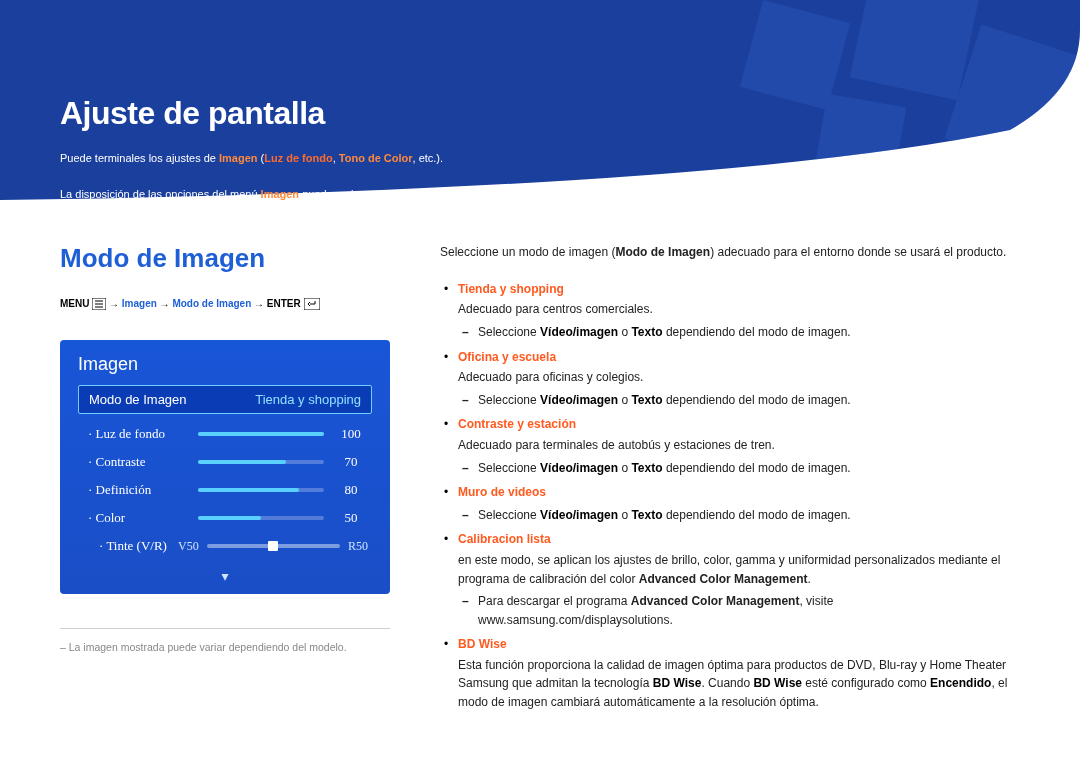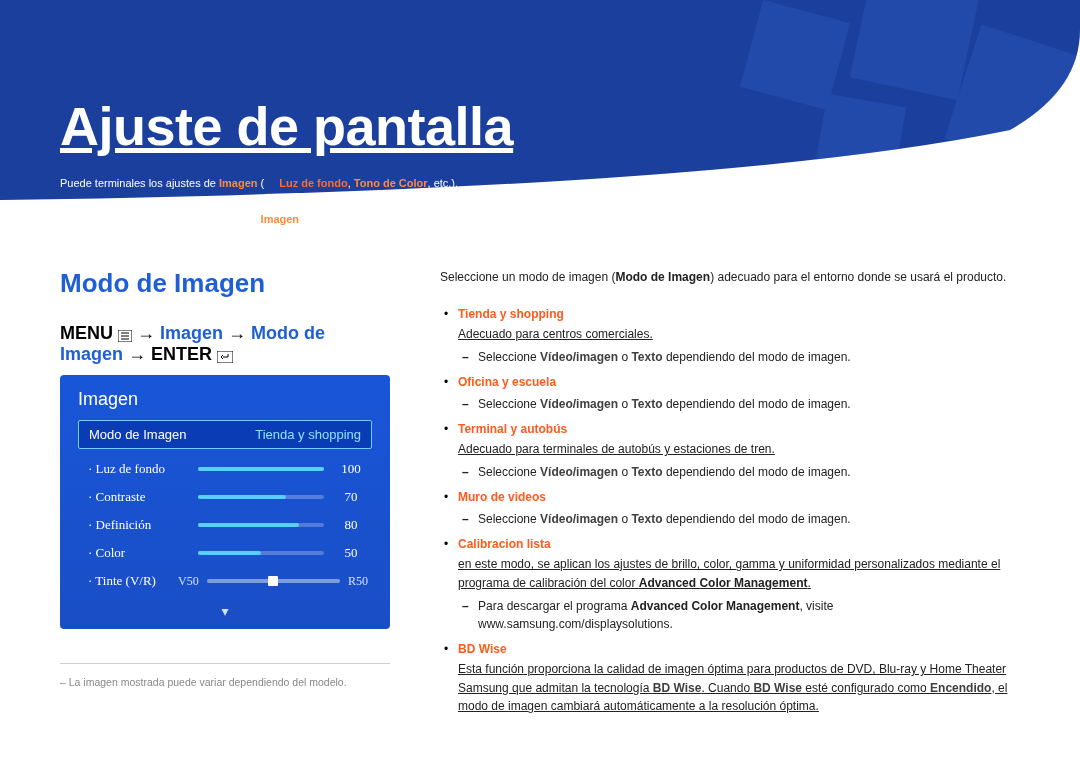--- a/index.html
+++ b/index.html
@@ -1,31 +1,31 @@
 <!DOCTYPE html>
 <html><head>
 <meta charset="utf-8">
 <style>
   * { box-sizing: border-box; margin: 0; padding: 0; }
   body { font-family: "Segoe UI", Arial, sans-serif; font-size: 12px; color: #222; width: 1080px; height: 763px; background: #fff; position: relative; }
   .page { position: relative; padding: 0 60px 40px 60px; }
 
   .hero { color:#fff; padding-top:95px; }
-  .hero h1 { font-size: 54px; font-weight: 700; letter-spacing: -0.5px; text-decoration: underline; }
+  .hero h1 { font-size: 32px; font-weight: 700; letter-spacing: -0.5px; }
   .hero p { font-size: 11px; margin-top:18px; line-height:1.6; }
   .hero p .hl1 { color:#ff8a3c; font-weight:600;}
-  .hero p .hl2 { color:#ff6b2c; font-weight:600;padding-left:15px;}
+  .hero p .hl2 { color:#ff6b2c; font-weight:600;}
   .hero p .hl3 { color:#ff8a3c; font-weight:600;margin-top:40px;}
 
   .main { display:flex; gap:50px; margin-top:40px;}
   .left { width:330px; flex-shrink:0;}
   .right{ flex:1; font-size:12px; line-height:1.55;}
 
   .section-title{ color:#1e5fd6; font-size:26px; font-weight:700; margin-bottom:24px;}
-  .path{ font-size:18px; font-weight:700; color:#000; margin-bottom:10px;}
+  .path{ font-size:10px; font-weight:700; color:#000; margin-bottom:30px;}
   .path .cl{ color:#1e5fd6; font-weight:700;}
 
   .osd { background: linear-gradient(180deg,#1856d8 0%, #1a4ec6 100%); border-radius:4px; padding:14px 18px 10px; color:#fff;}
   .osd-title{ font-size:18px; font-weight:400; margin-bottom:10px;}
   .osd-sel{ background:#0a3cb5; border:1.5px solid #6fd0ff; border-radius:2px; display:flex; justify-content:space-between; padding:6px 10px; font-size:13px; margin-bottom:6px;}
   .osd-sel .val{ color:#8fe0ff; font-weight:500;}
   .osd-row{ display:flex; align-items:center; padding:6px 4px 6px 10px; font-size:13px;font-family:Liberation Serif, serif;}
   .osd-row .lbl{ flex:0 0 100px;}
   .osd-row .bar{ flex:1; height:4px; background:rgba(255,255,255,.25); border-radius:2px; position:relative; margin:0 10px;}
   .osd-row .bar .fill{ position:absolute; left:0; top:0; bottom:0; background:#5ad0ff; border-radius:2px;}
@@ -34,25 +34,25 @@
   .osd-tint .pre,.osd-tint .post{ font-size:12px; color:#cfe4ff;}
   .osd-arrow{ text-align:center; padding-top:8px; color:#cfe4ff; font-size:14px;}
   .sep{ border:none; border-top:1px solid #cfcfcf; margin:34px 0 12px;}
   .footnote{ font-size:10.5px; color:#888;}
 
   .right .intro{ margin-bottom:18px;}
   .right .b{ font-weight:700;}
   .md-list > li{ list-style:none; position:relative; padding-left:18px; margin-top:6px;}
   .md-list > li::before{ content:"•"; position:absolute; left:4px; top:0; color:#000;}
   .md-name{ color:#ff5a1f; font-weight:700; font-size:12px;}
-  .md-desc{ color:#222; margin-top:2px;text-decoration:underline;}
+  .md-desc{ color:#222; margin-top:2px;}
   .sub-list{ list-style:none; margin-top:4px;}
   .sub-list > li{ position:relative; padding-left:20px; margin-top:4px;}
   .sub-list > li::before{ content:"–"; position:absolute; left:4px; top:0; font-weight:700;}
-  .hl-o{ color:#404040; font-weight:700;}
+  .hl-o{ color:#000000; font-weight:700;}
   svg.m-icon{vertical-align:-3px;}
 </style>
 </head>
 <body>
 
 <svg width="0" height="0" style="position:absolute">
   <defs>
     <clipPath id="hero-clip">
         <path d="M0,0 H1080 V30 Q1080,90 1010,130 Q720,190 0,200 Z"></path>
       </clipPath>
@@ -130,21 +130,21 @@
             </div>
             <div class="osd-row">
               <span class="lbl">· Color</span>
               <div class="bar">
                 <div class="fill" style="width:50%"></div>
               </div>
               <span class="num">50</span>
             </div>
           </div>
         <div class="osd-row osd-tint">
-          <span class="lbl" style="flex:0 0 90px;">· <span>Tinte (V/R)</span></span>
+          <span class="lbl" style="flex:0 0 90px;text-align:center;">· <span>Tinte (V/R)</span></span>
           <span class="pre">V50</span>
           <div class="bar" style="margin:0 8px; flex:1;">
             <div class="fill" style="left:0;right:0;background:rgba(255,255,255,.25);"></div>
             <div class="knob" style="left:calc(50% - 5px);"></div>
           </div>
           <span class="post">R50</span>
         </div>
         <div class="osd-arrow">▾</div>
       </div>
 
@@ -159,26 +159,27 @@
       <ul class="md-list" id="mode-list">
           <li>
             <div class="md-name">Tienda y shopping</div>
             <div class="md-desc">Adecuado para centros comerciales.</div>
             <ul class="sub-list">
               <li>Seleccione <b class="hl-o">Vídeo/imagen</b> o <b class="hl-o">Texto</b> dependiendo del modo de imagen.</li>
             </ul>
           </li>
           <li>
             <div class="md-name">Oficina y escuela</div>
-            <ul class="sub-list">
-              <li>Seleccione <b class="hl-o">Vídeo/imagen</b> o <b class="hl-o">Texto</b> dependiendo del modo de imagen.</li>
-            </ul>
-          </li>
-          <li>
-            <div class="md-name">Terminal y autobús</div>
+            <div class="md-desc">Adecuado para oficinas y colegios.</div>
+            <ul class="sub-list">
+              <li>Seleccione <b class="hl-o">Vídeo/imagen</b> o <b class="hl-o">Texto</b> dependiendo del modo de imagen.</li>
+            </ul>
+          </li>
+          <li>
+            <div class="md-name">Contraste y estación</div>
             <div class="md-desc">Adecuado para terminales de autobús y estaciones de tren.</div>
             <ul class="sub-list">
               <li>Seleccione <b class="hl-o">Vídeo/imagen</b> o <b class="hl-o">Texto</b> dependiendo del modo de imagen.</li>
             </ul>
           </li>
           <li>
             <div class="md-name">Muro de videos</div>
             <ul class="sub-list">
               <li>Seleccione <b class="hl-o">Vídeo/imagen</b> o <b class="hl-o">Texto</b> dependiendo del modo de imagen.</li>
             </ul>

